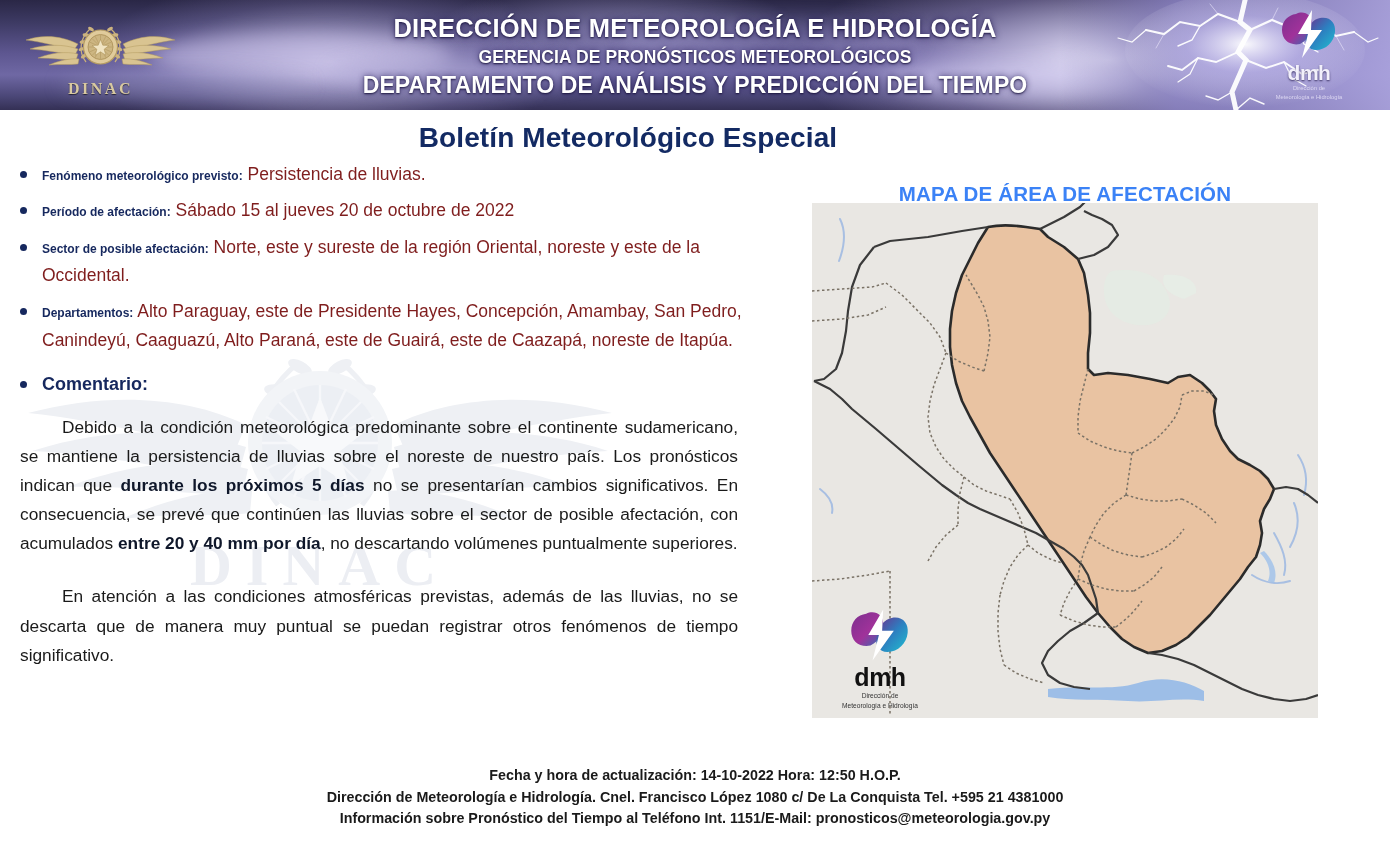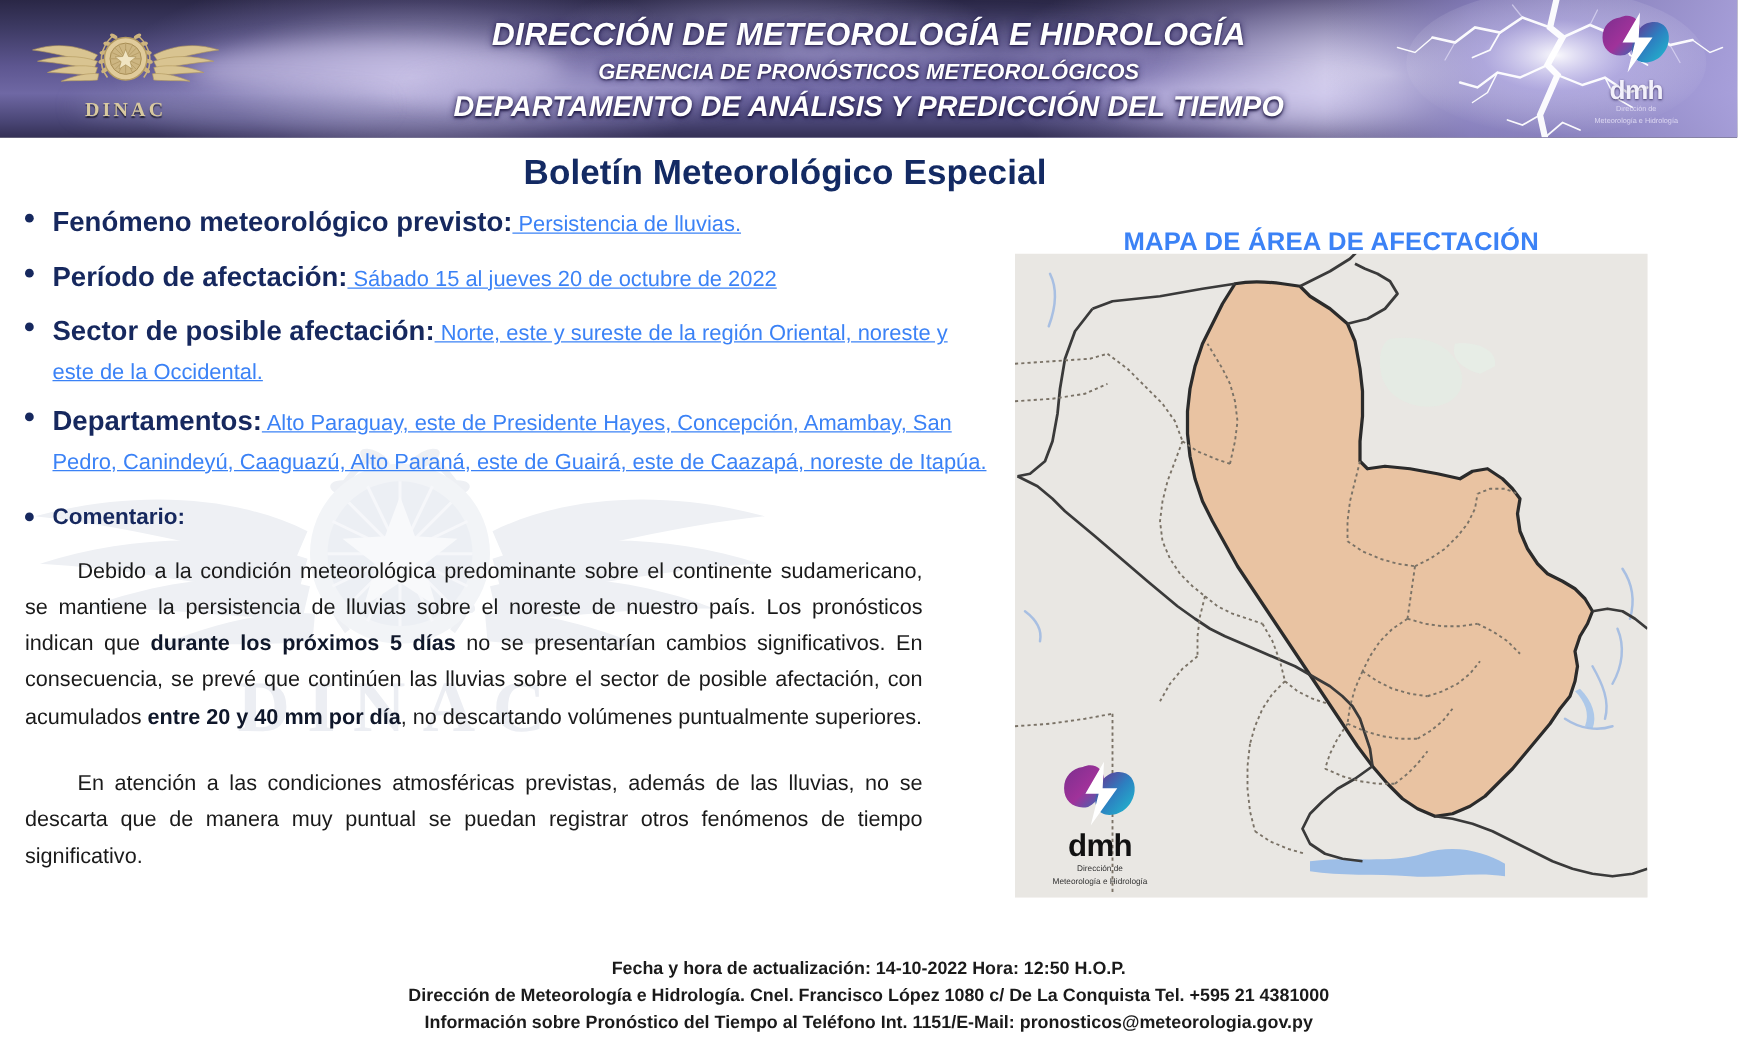--- a/index.html
+++ b/index.html
@@ -24,21 +24,20 @@
     background-blend-mode: screen, screen, screen, normal, normal;
   }
   .cloudwisp { position:absolute; border-radius:50%; filter: blur(9px); pointer-events:none; }
 
   .lightning { position:absolute; right:0; top:0; width:330px; height:110px; overflow:hidden; }
 
   .banner-titles {
     position:absolute; left:0; top:14px; width:1390px;
     text-align:center; color:#ffffff; z-index:5;
     text-shadow: 0 0 6px rgba(40,30,90,.85), 0 1px 2px rgba(20,15,50,.9);
-    font-style: italic;
   }
   .bt1 { font-size:25.5px; font-weight:bold; letter-spacing:.2px; line-height:1.12; }
   .bt2 { font-size:17.5px; font-weight:bold; letter-spacing:.1px; line-height:1.35; margin-top:3px; }
   .bt3 { font-size:23px; font-weight:bold; letter-spacing:.1px; line-height:1.35; margin-top:1px; }
 
   
   .dinac-logo { position:absolute; left:18px; top:16px; width:165px; height:82px; z-index:6; }
   .dinac-logo .dtext {
     position:absolute; left:0; bottom:0; width:165px; text-align:center;
     font-family:"Liberation Serif", serif; font-weight:bold; font-size:16px;
@@ -71,22 +70,22 @@
 
   ul.bullets { list-style:none; }
   ul.bullets > li {
     position:relative; padding-left:42px; margin-bottom:8px;
     font-size:17.5px; line-height:1.62; color:#1a1a1a;
   }
   ul.bullets > li::before {
     content:""; position:absolute; left:20px; top:11px;
     width:7px; height:7px; border-radius:50%; background:#16285e;
   }
-  .lbl { font-weight:bold; color:#16285e; font-size:22px; }
-  .val { color:#3b82f6;text-decoration:underline; }
+  .lbl { font-weight:bold; color:#16285e; font-size:12px; }
+  .val { color:#7f1d1d; }
 
   li.comentario { margin-top:16px; padding-left:52px; }
   li.comentario::before { left:30px; top:10px; }
   li.comentario .lbl { font-size:18px; }
 
   .para {
     font-size:17.3px; line-height:1.68; color:#1a1a1a;
     text-align:justify; text-justify:inter-word;
     margin:14px 52px 0 20px; text-indent:42px;
   }

